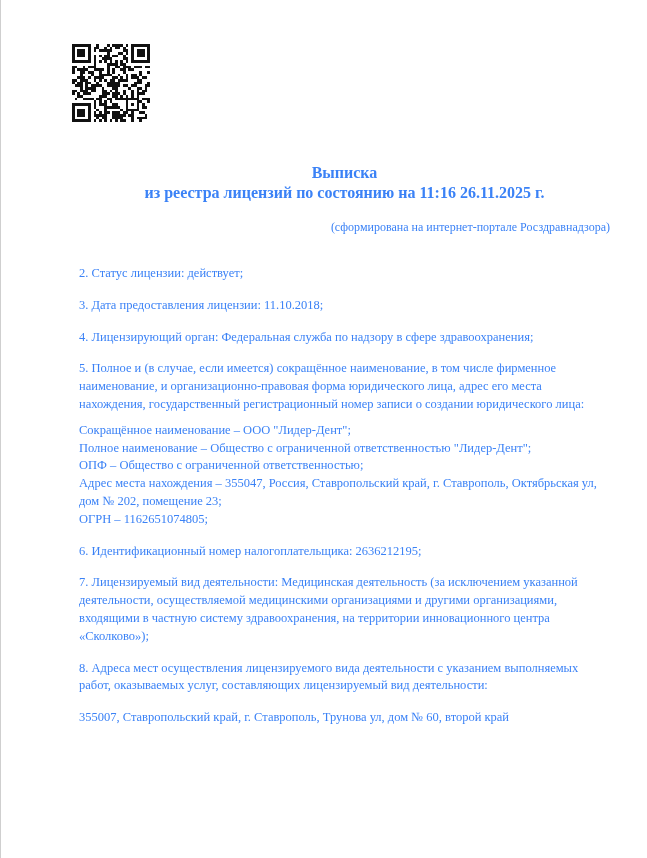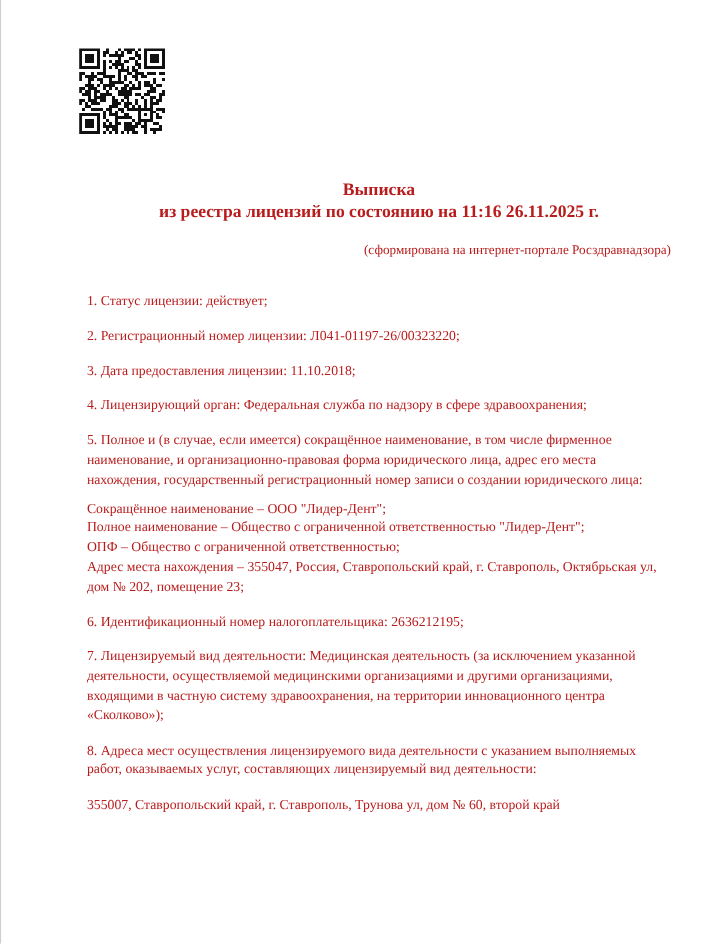--- a/index.html
+++ b/index.html
@@ -9,21 +9,21 @@
   }
   .page {
     position: relative;
     width: 647px;
     height: 858px;
     background: #ffffff;
     border-left: 1px solid #cfcfcf;
     box-sizing: border-box;
     overflow: hidden;
     font-family: "Liberation Serif", "DejaVu Serif", serif;
-    color: #b91c1c;
+    color: #3b82f6;
   }
   .qr {
     position: absolute;
     left: 71px;
     top: 44px;
     width: 78px;
     height: 78px;
   }
   .qr svg { display: block; width: 78px; height: 78px; }
   .content {
@@ -505,31 +505,31 @@
 
   <div class="content">
 
     <div class="title-block">
       <div>Выписка</div>
       <div>из реестра лицензий по состоянию на 11:16 26.11.2025 г.</div>
     </div>
 
     <div class="subtitle">(сформирована на интернет-портале Росздравнадзора)</div>
 
-    <p class="para first">1. Статус лицензии: действует;</p>
-    <p class="para">2. Регистрационный номер лицензии: Л041-01197-26/00323220;</p>
+    <p class="para first">2. Статус лицензии: действует;</p>
     <p class="para">3. Дата предоставления лицензии: 11.10.2018;</p>
     <p class="para">4. Лицензирующий орган: Федеральная служба по надзору в сфере здравоохранения;</p>
     <p class="para">5. Полное и (в случае, если имеется) сокращённое наименование, в том числе фирменное наименование, и организационно-правовая форма юридического лица, адрес его места нахождения, государственный регистрационный номер записи о создании юридического лица:</p>
 
     <div class="org-block">
       <div class="org-line">Сокращённое наименование – ООО "Лидер-Дент";</div>
       <div class="org-line">Полное наименование – Общество с ограниченной ответственностью "Лидер-Дент";</div>
       <div class="org-line">ОПФ – Общество с ограниченной ответственностью;</div>
       <div class="org-line">Адрес места нахождения – 355047, Россия, Ставропольский край, г. Ставрополь, Октябрьская ул, дом № 202, помещение 23;</div>
+      <div class="org-line">ОГРН – 1162651074805;</div>
     </div>
 
     <p class="para">6. Идентификационный номер налогоплательщика: 2636212195;</p>
     <p class="para">7. Лицензируемый вид деятельности: Медицинская деятельность (за исключением указанной деятельности, осуществляемой медицинскими организациями и другими организациями, входящими в частную систему здравоохранения, на территории инновационного центра «Сколково»);</p>
     <p class="para">8. Адреса мест осуществления лицензируемого вида деятельности с указанием выполняемых работ, оказываемых услуг, составляющих лицензируемый вид деятельности:</p>
     <p class="para">355007, Ставропольский край, г. Ставрополь, Трунова ул, дом № 60, второй край</p>
 
   </div>
 </div>
 

